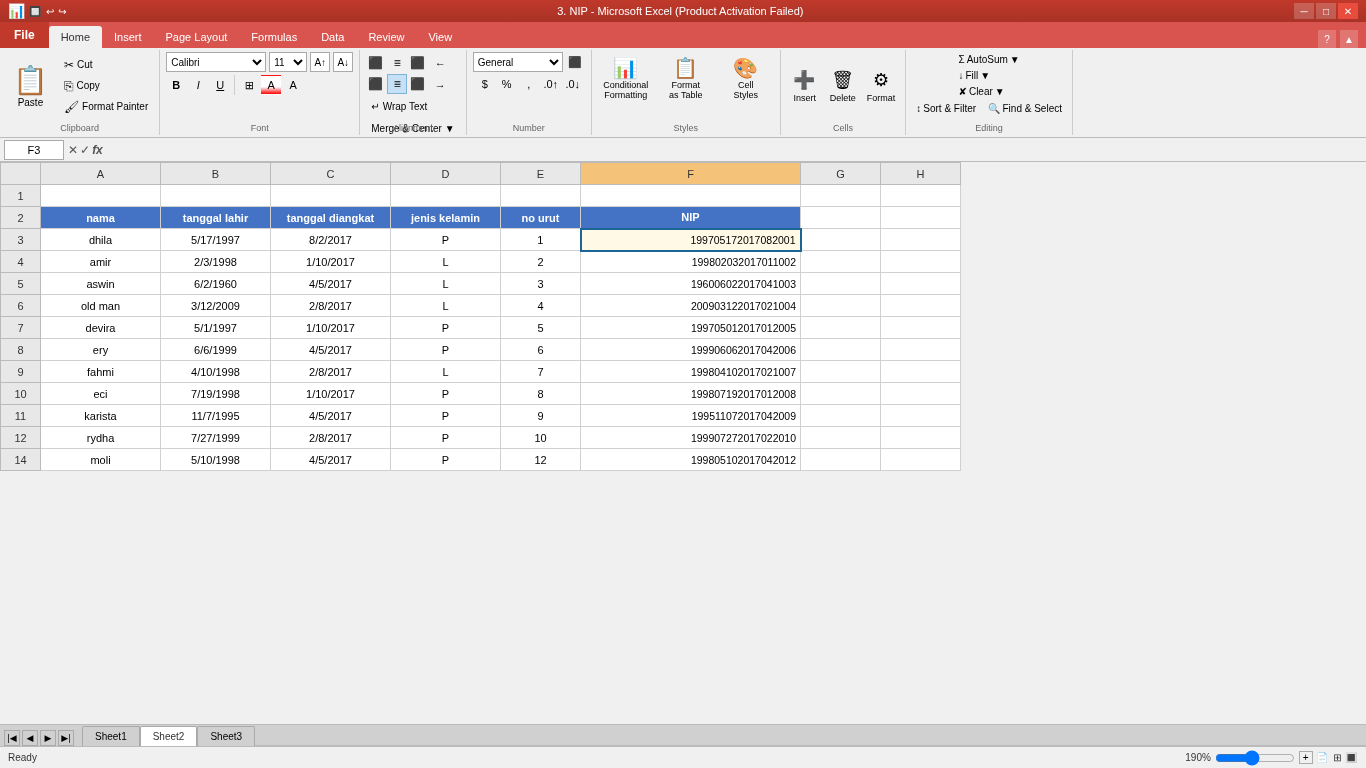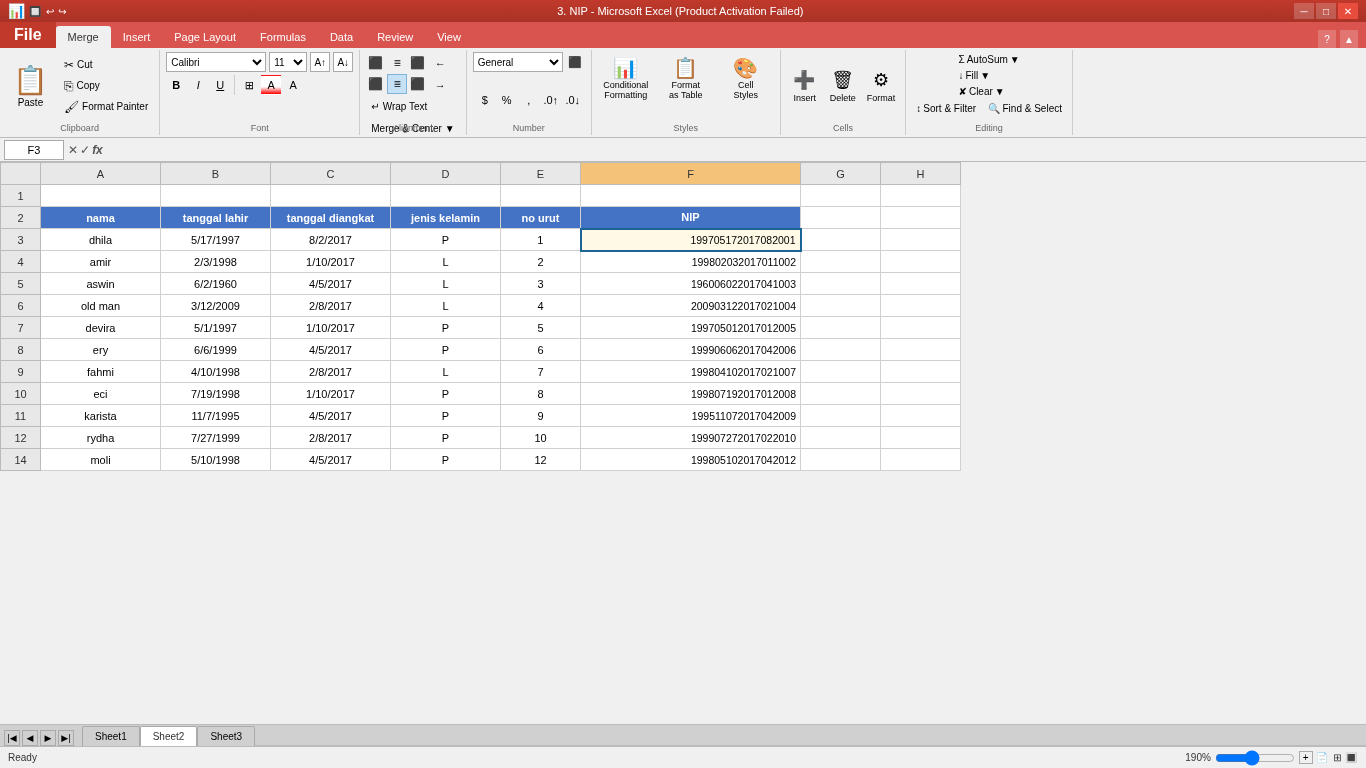--- a/index.html
+++ b/index.html
@@ -26,21 +26,21 @@
       background: #d9534f;
       height: 26px;
       display: flex;
       align-items: flex-end;
       padding-left: 0;
     }
     .file-tab {
       background: #c0392b;
       color: white;
       padding: 4px 14px;
-      font-size: 16px;
+      font-size: 12px;
       font-weight: bold;
       height: 26px;
       display: flex;
       align-items: center;
       cursor: pointer;
     }
     .ribbon-tab {
       background: transparent;
       color: white;
       padding: 4px 12px;
@@ -353,21 +353,21 @@
   <div class="title">3. NIP - Microsoft Excel (Product Activation Failed)</div>
   <div class="win-controls">
     <button class="win-btn">─</button>
     <button class="win-btn">□</button>
     <button class="win-btn close">✕</button>
   </div>
 </div>
 
 <div id="ribbon-tabs">
   <div class="file-tab">File</div>
-  <div class="ribbon-tab active">Merge</div>
+  <div class="ribbon-tab active">Home</div>
   <div class="ribbon-tab">Insert</div>
   <div class="ribbon-tab">Page Layout</div>
   <div class="ribbon-tab">Formulas</div>
   <div class="ribbon-tab">Data</div>
   <div class="ribbon-tab">Review</div>
   <div class="ribbon-tab">View</div>
   <div class="ribbon-right">
     <button class="ribbon-right-btn">?</button>
     <button class="ribbon-right-btn">▲</button>
   </div>
@@ -450,21 +450,21 @@
         <button class="ribbon-btn-small">
           <span>Merge &amp; Center</span>
           <span>▼</span>
         </button>
       </div>
     </div>
     <div class="ribbon-group-label">Alignment</div>
   </div>
 
   <div class="ribbon-group">
-    <div class="ribbon-group-content" style="flex-direction:column;gap:18px;padding-bottom:14px;">
+    <div class="ribbon-group-content" style="flex-direction:column;gap:2px;padding-bottom:14px;">
       <div style="display:flex;align-items:center;gap:2px;">
         <select class="num-dropdown">
           <option>General</option>
         </select>
         <button class="fmt-btn">⬛</button>
       </div>
       <div style="display:flex;gap:2px;">
         <button class="fmt-btn">$</button>
         <button class="fmt-btn">%</button>
         <button class="fmt-btn">,</button>

